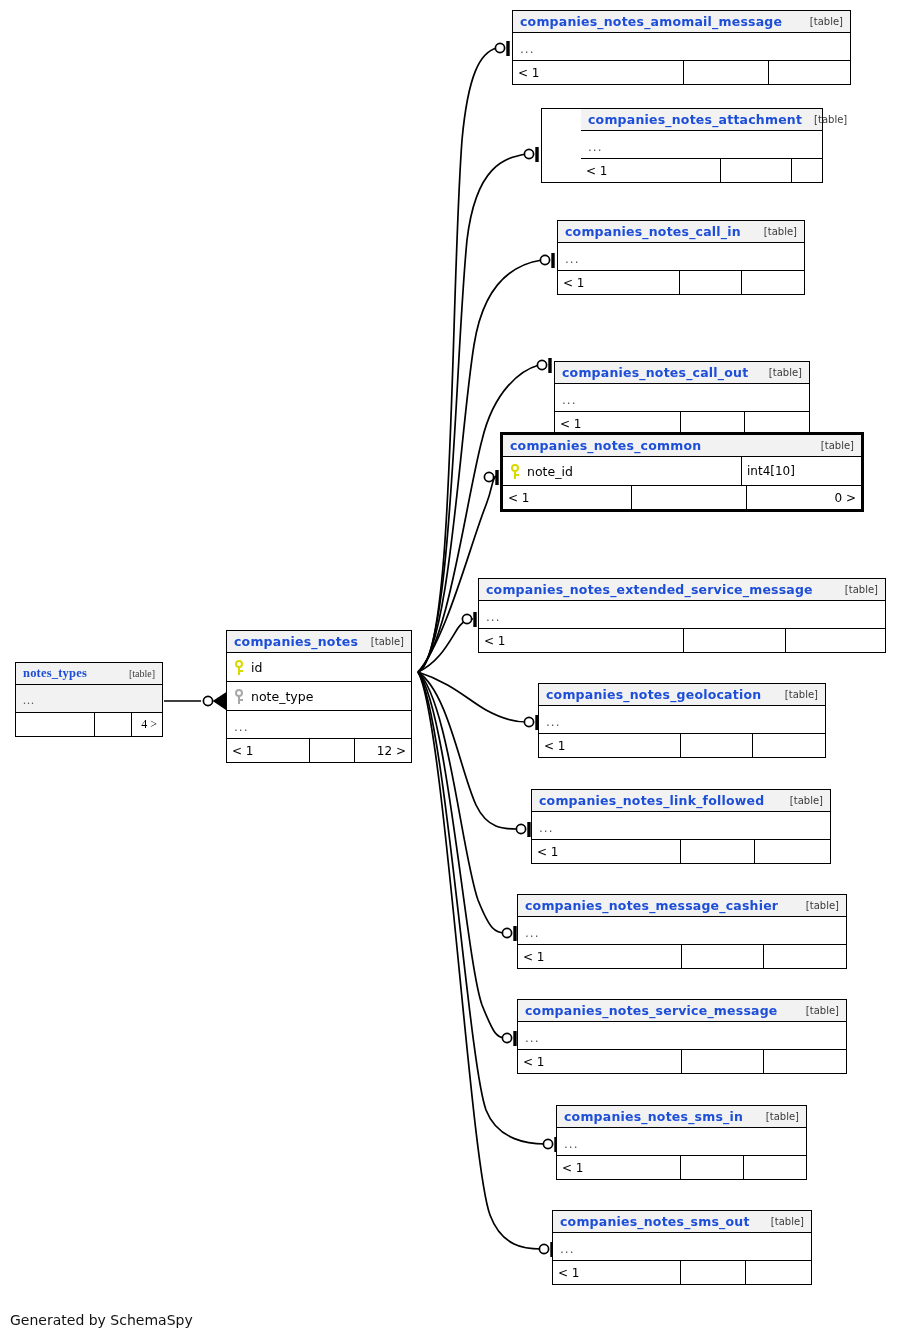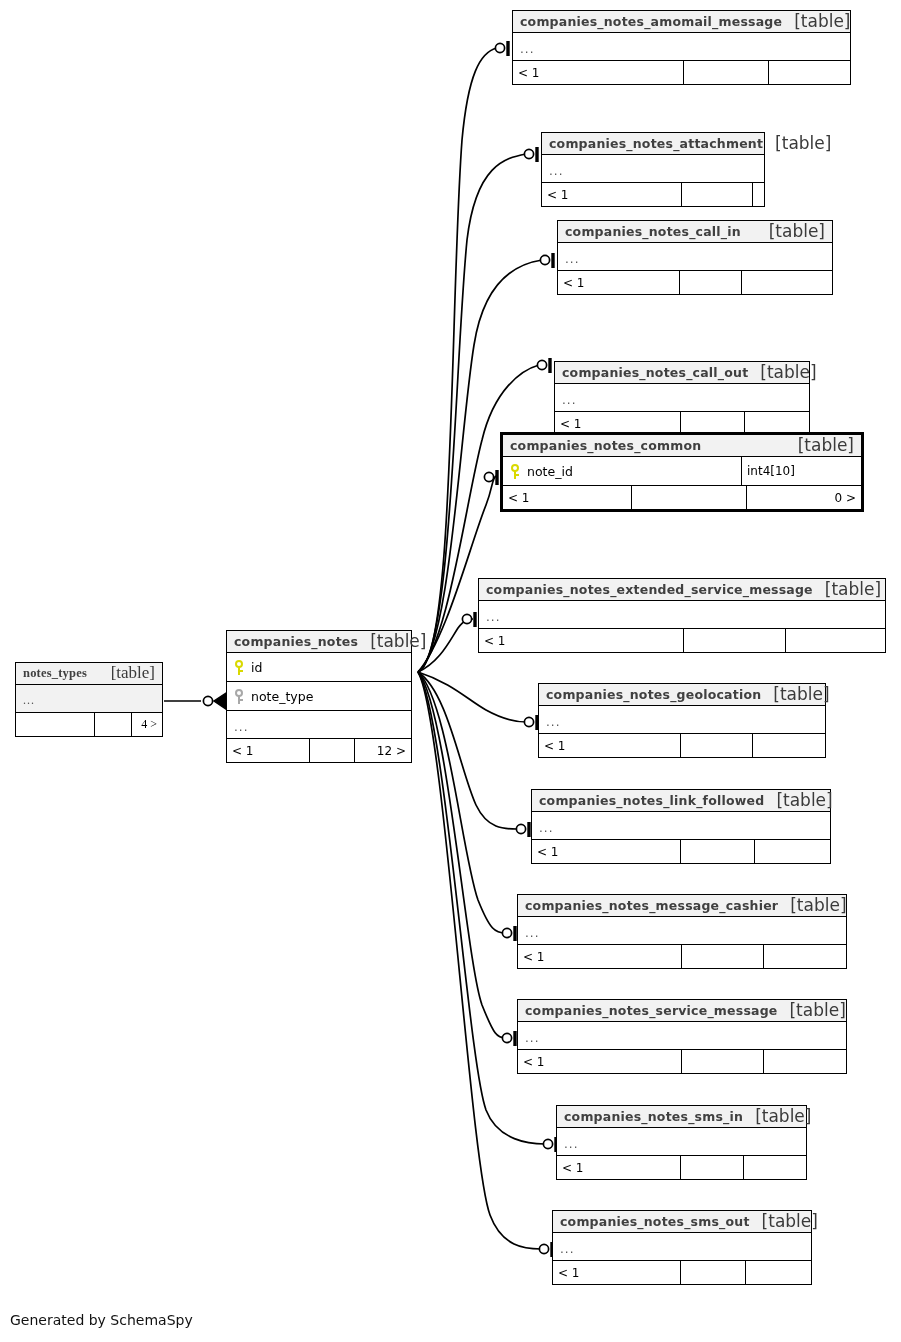--- a/index.html
+++ b/index.html
@@ -50,24 +50,24 @@
     border-bottom: 1px solid #000000;
     padding: 2px 7px 3px 7px;
     height: 22px;
     box-sizing: border-box;
     white-space: nowrap;
   }
   .tbl-name {
     font-weight: bold;
     font-size: 12.5px;
     letter-spacing: .2px;
-    color: #404040;
+    color: #1d4ed8;
   }
   .tbl-kind {
-    font-size: 17px;
+    font-size: 10px;
     color: #3a3a3a;
     font-weight: normal;
     padding-left: 12px;
   }
 
   .col-row {
     display: flex;
     align-items: center;
     border-bottom: 1px solid #000000;
     height: 29px;
@@ -235,33 +235,33 @@
           <span class="tbl-name">companies_notes_amomail_message</span>
           <span class="tbl-kind">[table]</span>
         </div>
         <div class="ellip-row">...</div>
         <div class="tbl-foot">
           <div class="foot-cell c1" style="flex: 0 0 170px;">&lt; 1</div>
           <div class="foot-cell c2" style="flex: 0 0 85px;"></div>
           <div class="foot-cell c3"></div>
         </div>
       </div>
-      <div class="tbl" style="left: 541px; top: 132px; width: 224px;">
+      <div class="tbl" style="left: 541px; top: 108px; width: 282px; padding-left: 39px;">
         <div class="tbl-head">
           <span class="tbl-name">companies_notes_attachment</span>
           <span class="tbl-kind">[table]</span>
         </div>
         <div class="ellip-row">...</div>
         <div class="tbl-foot">
           <div class="foot-cell c1" style="flex: 0 0 139px;">&lt; 1</div>
           <div class="foot-cell c2" style="flex: 0 0 71px;"></div>
           <div class="foot-cell c3"></div>
         </div>
       </div>
-      <div class="tbl" style="left: 557px; top: 220px; width: 276px;">
+      <div class="tbl" style="left: 557px; top: 220px; width: 248px;">
         <div class="tbl-head">
           <span class="tbl-name">companies_notes_call_in</span>
           <span class="tbl-kind">[table]</span>
         </div>
         <div class="ellip-row">...</div>
         <div class="tbl-foot">
           <div class="foot-cell c1" style="flex: 0 0 121px;">&lt; 1</div>
           <div class="foot-cell c2" style="flex: 0 0 62px;"></div>
           <div class="foot-cell c3"></div>
         </div>

